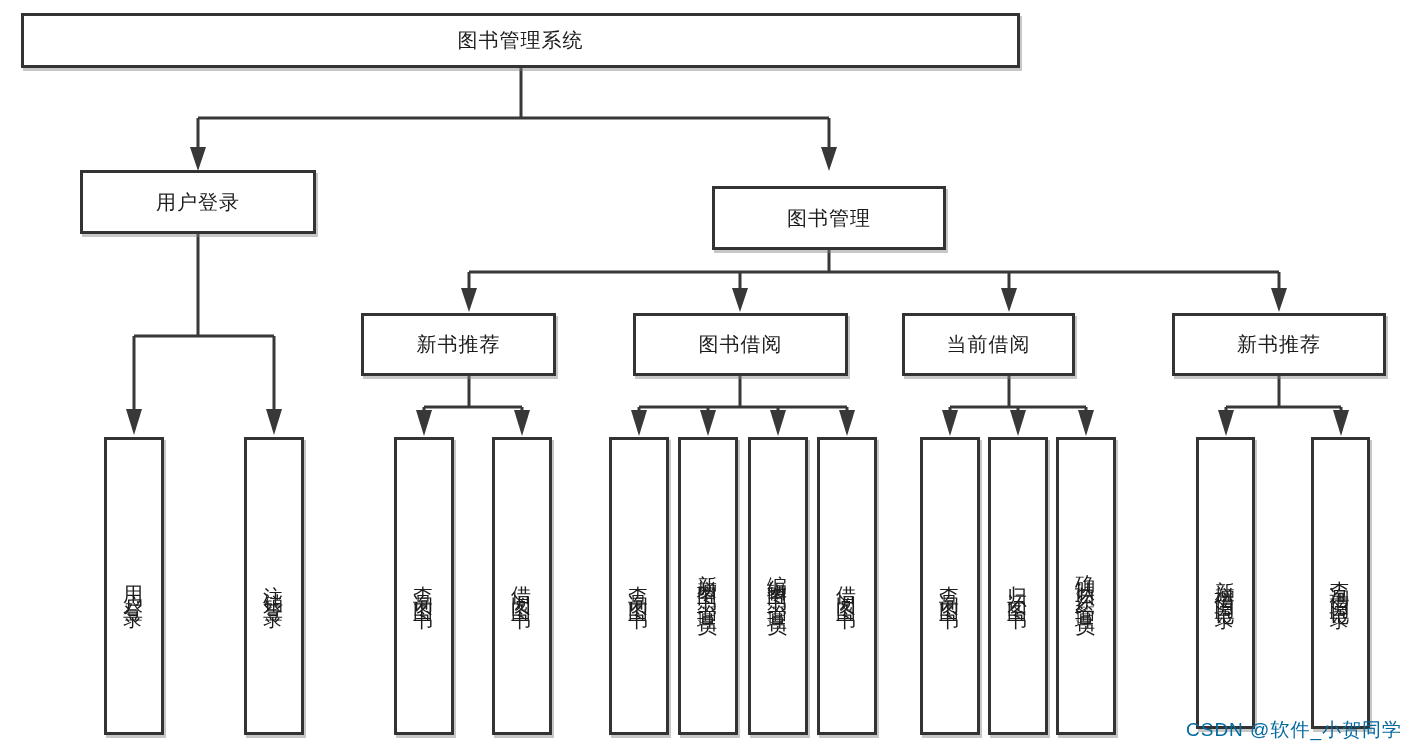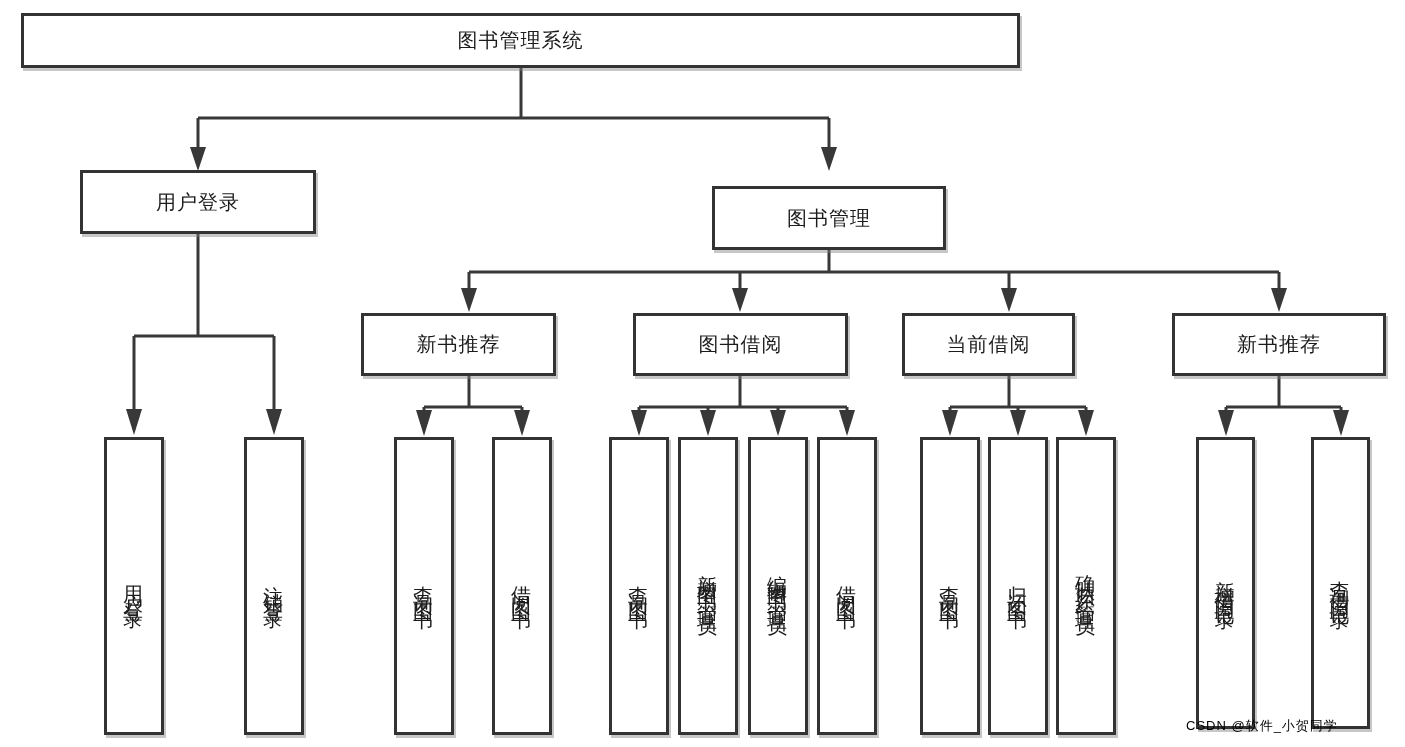--- a/index.html
+++ b/index.html
@@ -58,22 +58,22 @@
   .v-g3d { left: 817px; }
   .v-g4a { left: 920px; }
   .v-g4b { left: 988px; }
   .v-g4c { left: 1056px; }
   .v-g5a { left: 1196px; width: 59px; height: 292px; }
   .v-g5b { left: 1311px; width: 59px; height: 292px; }
   .watermark {
     position: absolute;
     left: 1186px;
     top: 717px;
-    font-size: 13px;
-    color: #000000;
+    font-size: 19px;
+    color: #0369a1;
     letter-spacing: 1px;
     white-space: nowrap;
   }
 </style>
 </head>
 <body>
 
 <div class="canvas">
 
   <svg class="connector-layer" width="1405" height="747" viewBox="0 0 1405 747" aria-hidden="true">

